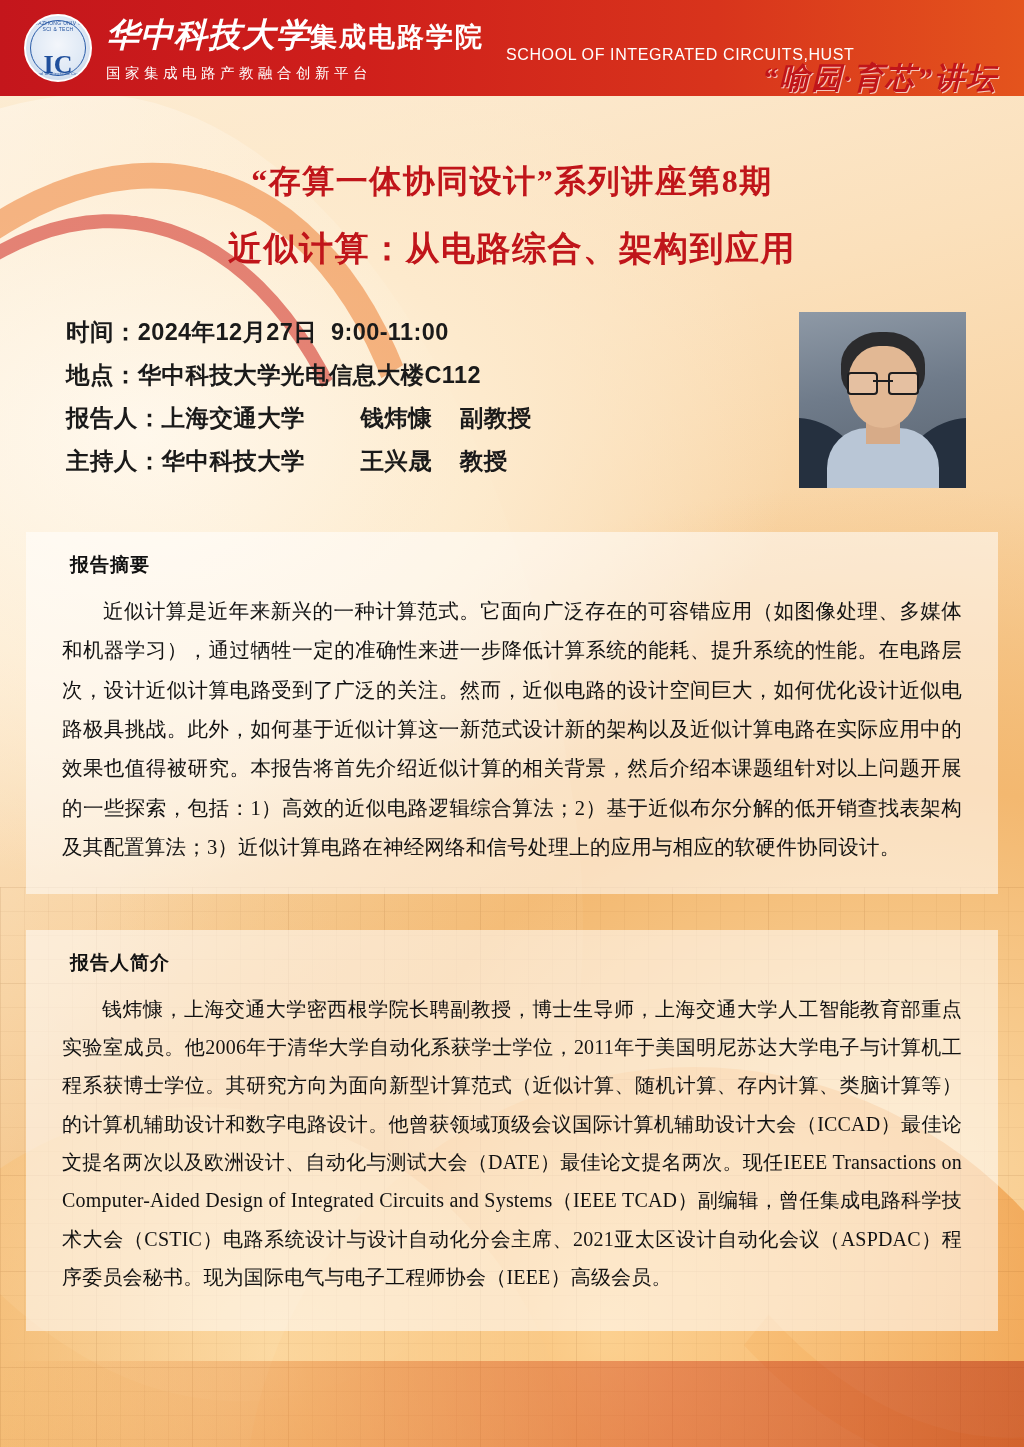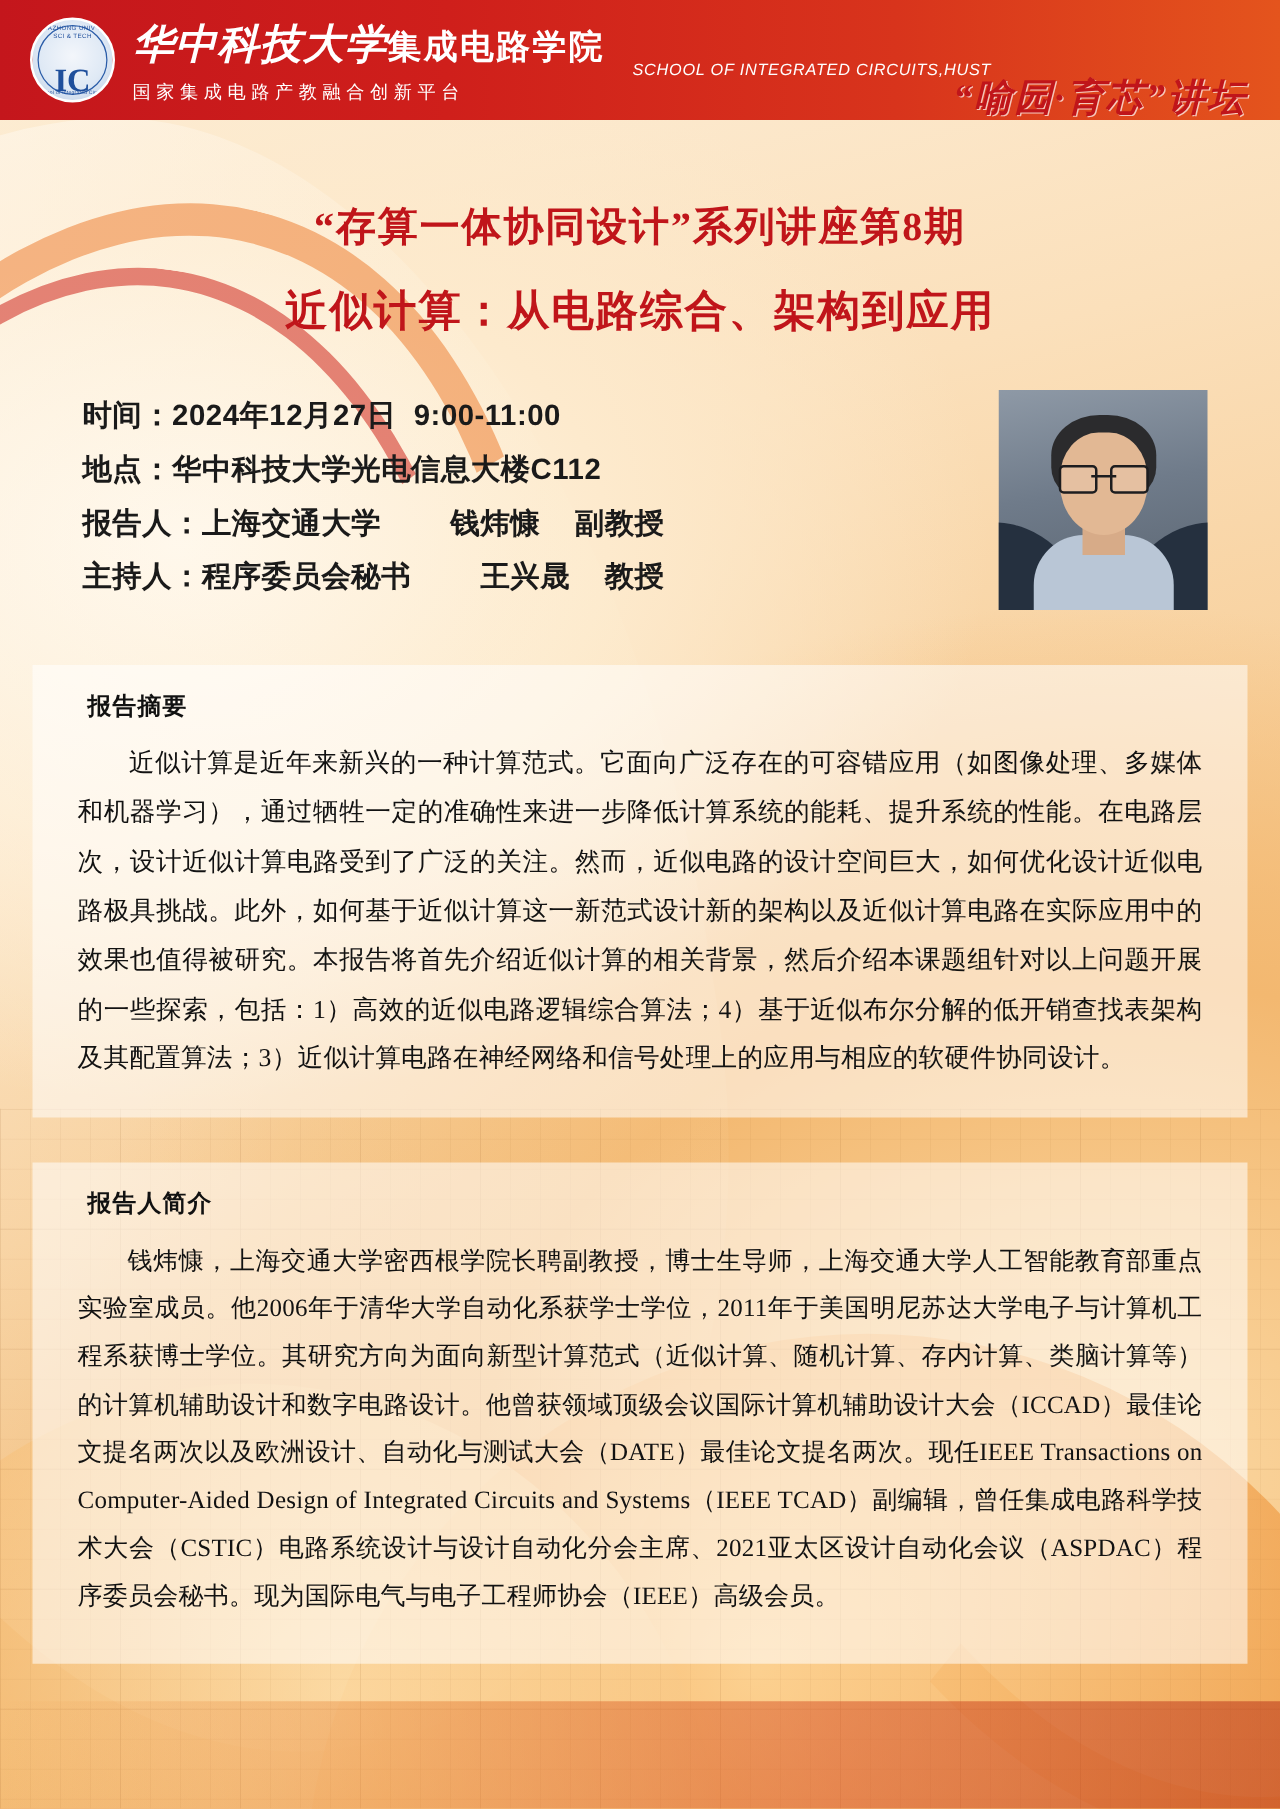--- a/index.html
+++ b/index.html
@@ -167,27 +167,26 @@
   }
   #platform-name {
     margin-top: 6px;
     color: #ffffff;
     font-family: "Liberation Sans", sans-serif;
     font-size: 14.5px;
     letter-spacing: 4.5px;
   }
   #school-en {
     color: #ffffff;
-    font-size: 13px;
+    font-size: 16px;
     letter-spacing: .6px;
     margin-left: 22px;
     align-self: center;
     padding-top: 14px;
     white-space: nowrap;
-    font-style: italic;
   }
 
   
   #forum-badge {
     position: absolute;
     right: 26px;
     top: 58px;
     text-align: center;
     z-index: 6;
   }
@@ -384,37 +383,37 @@
   <div id="titles">
     <div class="title-line" id="title-series">“存算一体协同设计”系列讲座第8期</div>
     <div class="title-line" id="title-main">近似计算：从电路综合、架构到应用</div>
   </div>
 
   <div id="info-wrap">
     <div id="info-lines">
       <div class="info-row">时间：2024年12月27日  9:00-11:00</div>
       <div class="info-row">地点：华中科技大学光电信息大楼C112</div>
       <div class="info-row">报告人：上海交通大学        钱炜慷    副教授</div>
-      <div class="info-row">主持人：程序委员会秘书        王兴晟    教授</div>
+      <div class="info-row">主持人：华中科技大学        王兴晟    教授</div>
     </div>
     <div id="speaker-photo">
       <div class="ph-jacket-l"></div>
       <div class="ph-jacket-r"></div>
       <div class="ph-shirt"></div>
       <div class="ph-neck"></div>
       <div class="ph-hair"></div>
       <div class="ph-face"></div>
       <div class="ph-glass"></div>
       <div class="ph-bridge"></div>
     </div>
   </div>
 
   <div class="section" id="section-abstract">
     <div class="section-heading">报告摘要</div>
-    <div class="section-body" id="abstract-body">近似计算是近年来新兴的一种计算范式。它面向广泛存在的可容错应用（如图像处理、多媒体和机器学习），通过牺牲一定的准确性来进一步降低计算系统的能耗、提升系统的性能。在电路层次，设计近似计算电路受到了广泛的关注。然而，近似电路的设计空间巨大，如何优化设计近似电路极具挑战。此外，如何基于近似计算这一新范式设计新的架构以及近似计算电路在实际应用中的效果也值得被研究。本报告将首先介绍近似计算的相关背景，然后介绍本课题组针对以上问题开展的一些探索，包括：1）高效的近似电路逻辑综合算法；4）基于近似布尔分解的低开销查找表架构及其配置算法；3）近似计算电路在神经网络和信号处理上的应用与相应的软硬件协同设计。</div>
+    <div class="section-body" id="abstract-body">近似计算是近年来新兴的一种计算范式。它面向广泛存在的可容错应用（如图像处理、多媒体和机器学习），通过牺牲一定的准确性来进一步降低计算系统的能耗、提升系统的性能。在电路层次，设计近似计算电路受到了广泛的关注。然而，近似电路的设计空间巨大，如何优化设计近似电路极具挑战。此外，如何基于近似计算这一新范式设计新的架构以及近似计算电路在实际应用中的效果也值得被研究。本报告将首先介绍近似计算的相关背景，然后介绍本课题组针对以上问题开展的一些探索，包括：1）高效的近似电路逻辑综合算法；2）基于近似布尔分解的低开销查找表架构及其配置算法；3）近似计算电路在神经网络和信号处理上的应用与相应的软硬件协同设计。</div>
   </div>
 
   <div class="section" id="section-bio">
     <div class="section-heading">报告人简介</div>
     <div class="section-body" id="bio-body">钱炜慷，上海交通大学密西根学院长聘副教授，博士生导师，上海交通大学人工智能教育部重点实验室成员。他2006年于清华大学自动化系获学士学位，2011年于美国明尼苏达大学电子与计算机工程系获博士学位。其研究方向为面向新型计算范式（近似计算、随机计算、存内计算、类脑计算等）的计算机辅助设计和数字电路设计。他曾获领域顶级会议国际计算机辅助设计大会（ICCAD）最佳论文提名两次以及欧洲设计、自动化与测试大会（DATE）最佳论文提名两次。现任IEEE Transactions on Computer-Aided Design of Integrated Circuits and Systems（IEEE TCAD）副编辑，曾任集成电路科学技术大会（CSTIC）电路系统设计与设计自动化分会主席、2021亚太区设计自动化会议（ASPDAC）程序委员会秘书。现为国际电气与电子工程师协会（IEEE）高级会员。</div>
   </div>
 
   <div id="bottom-band"></div>
 </div>
 

